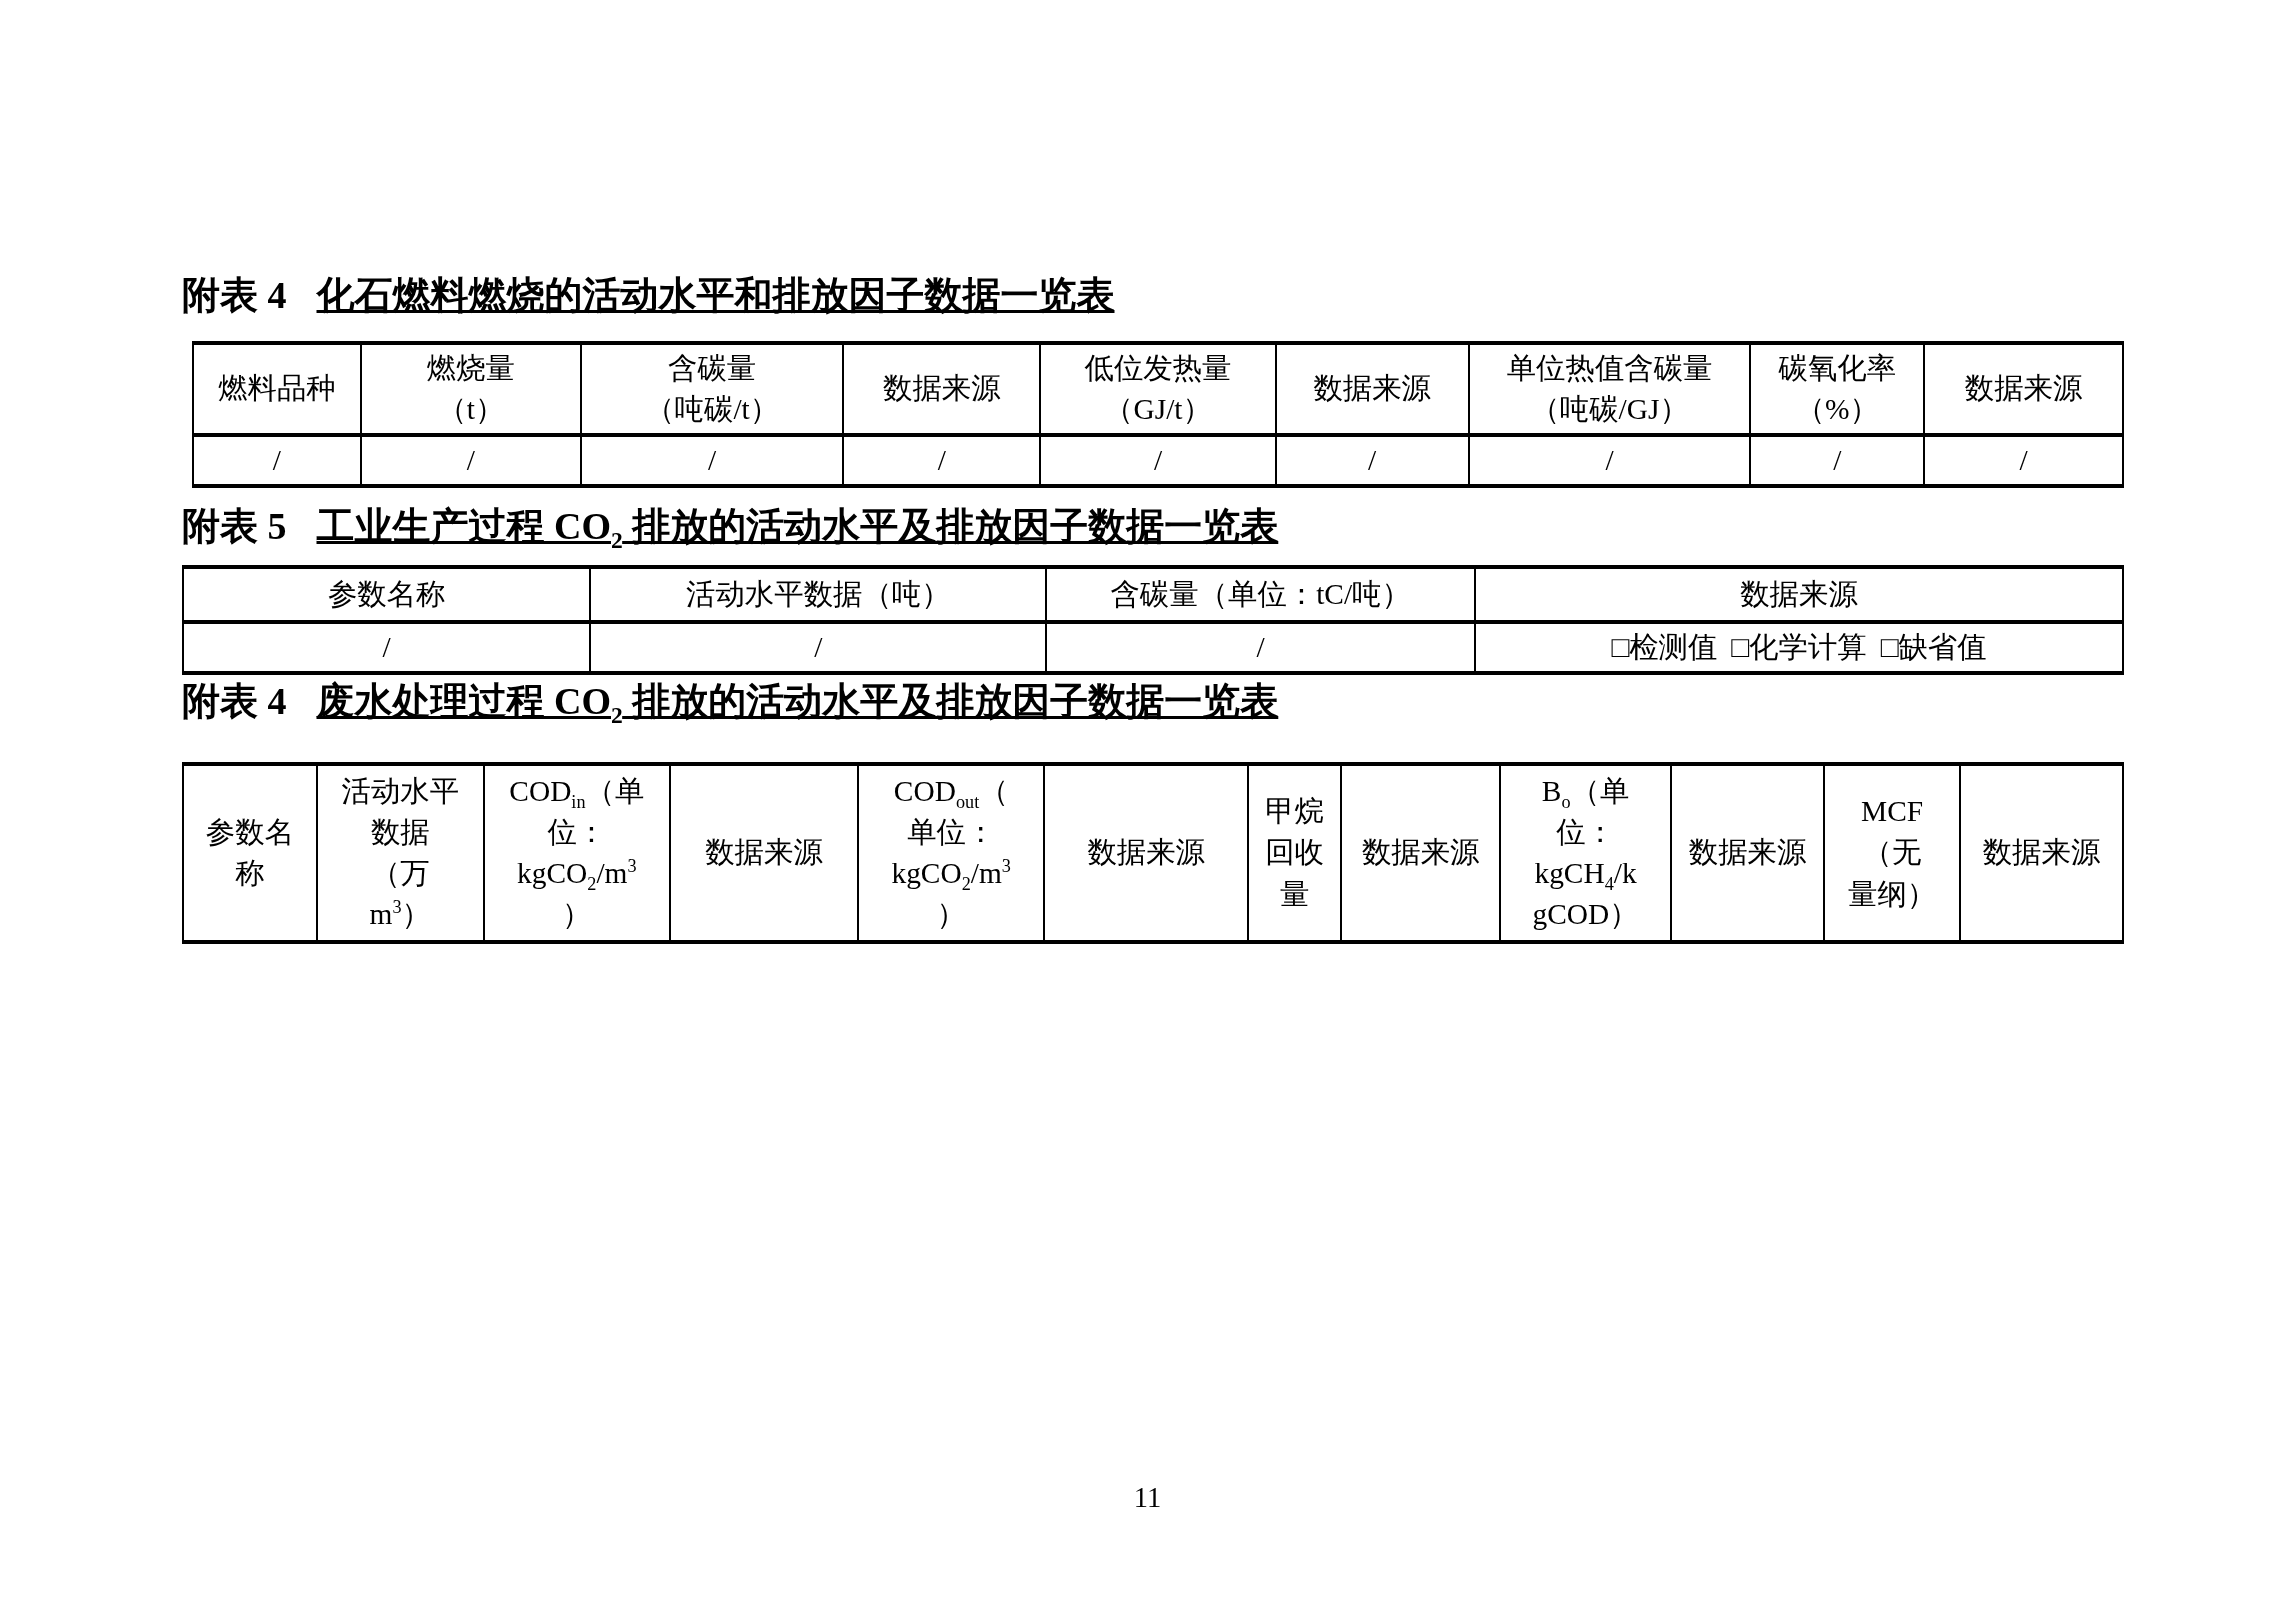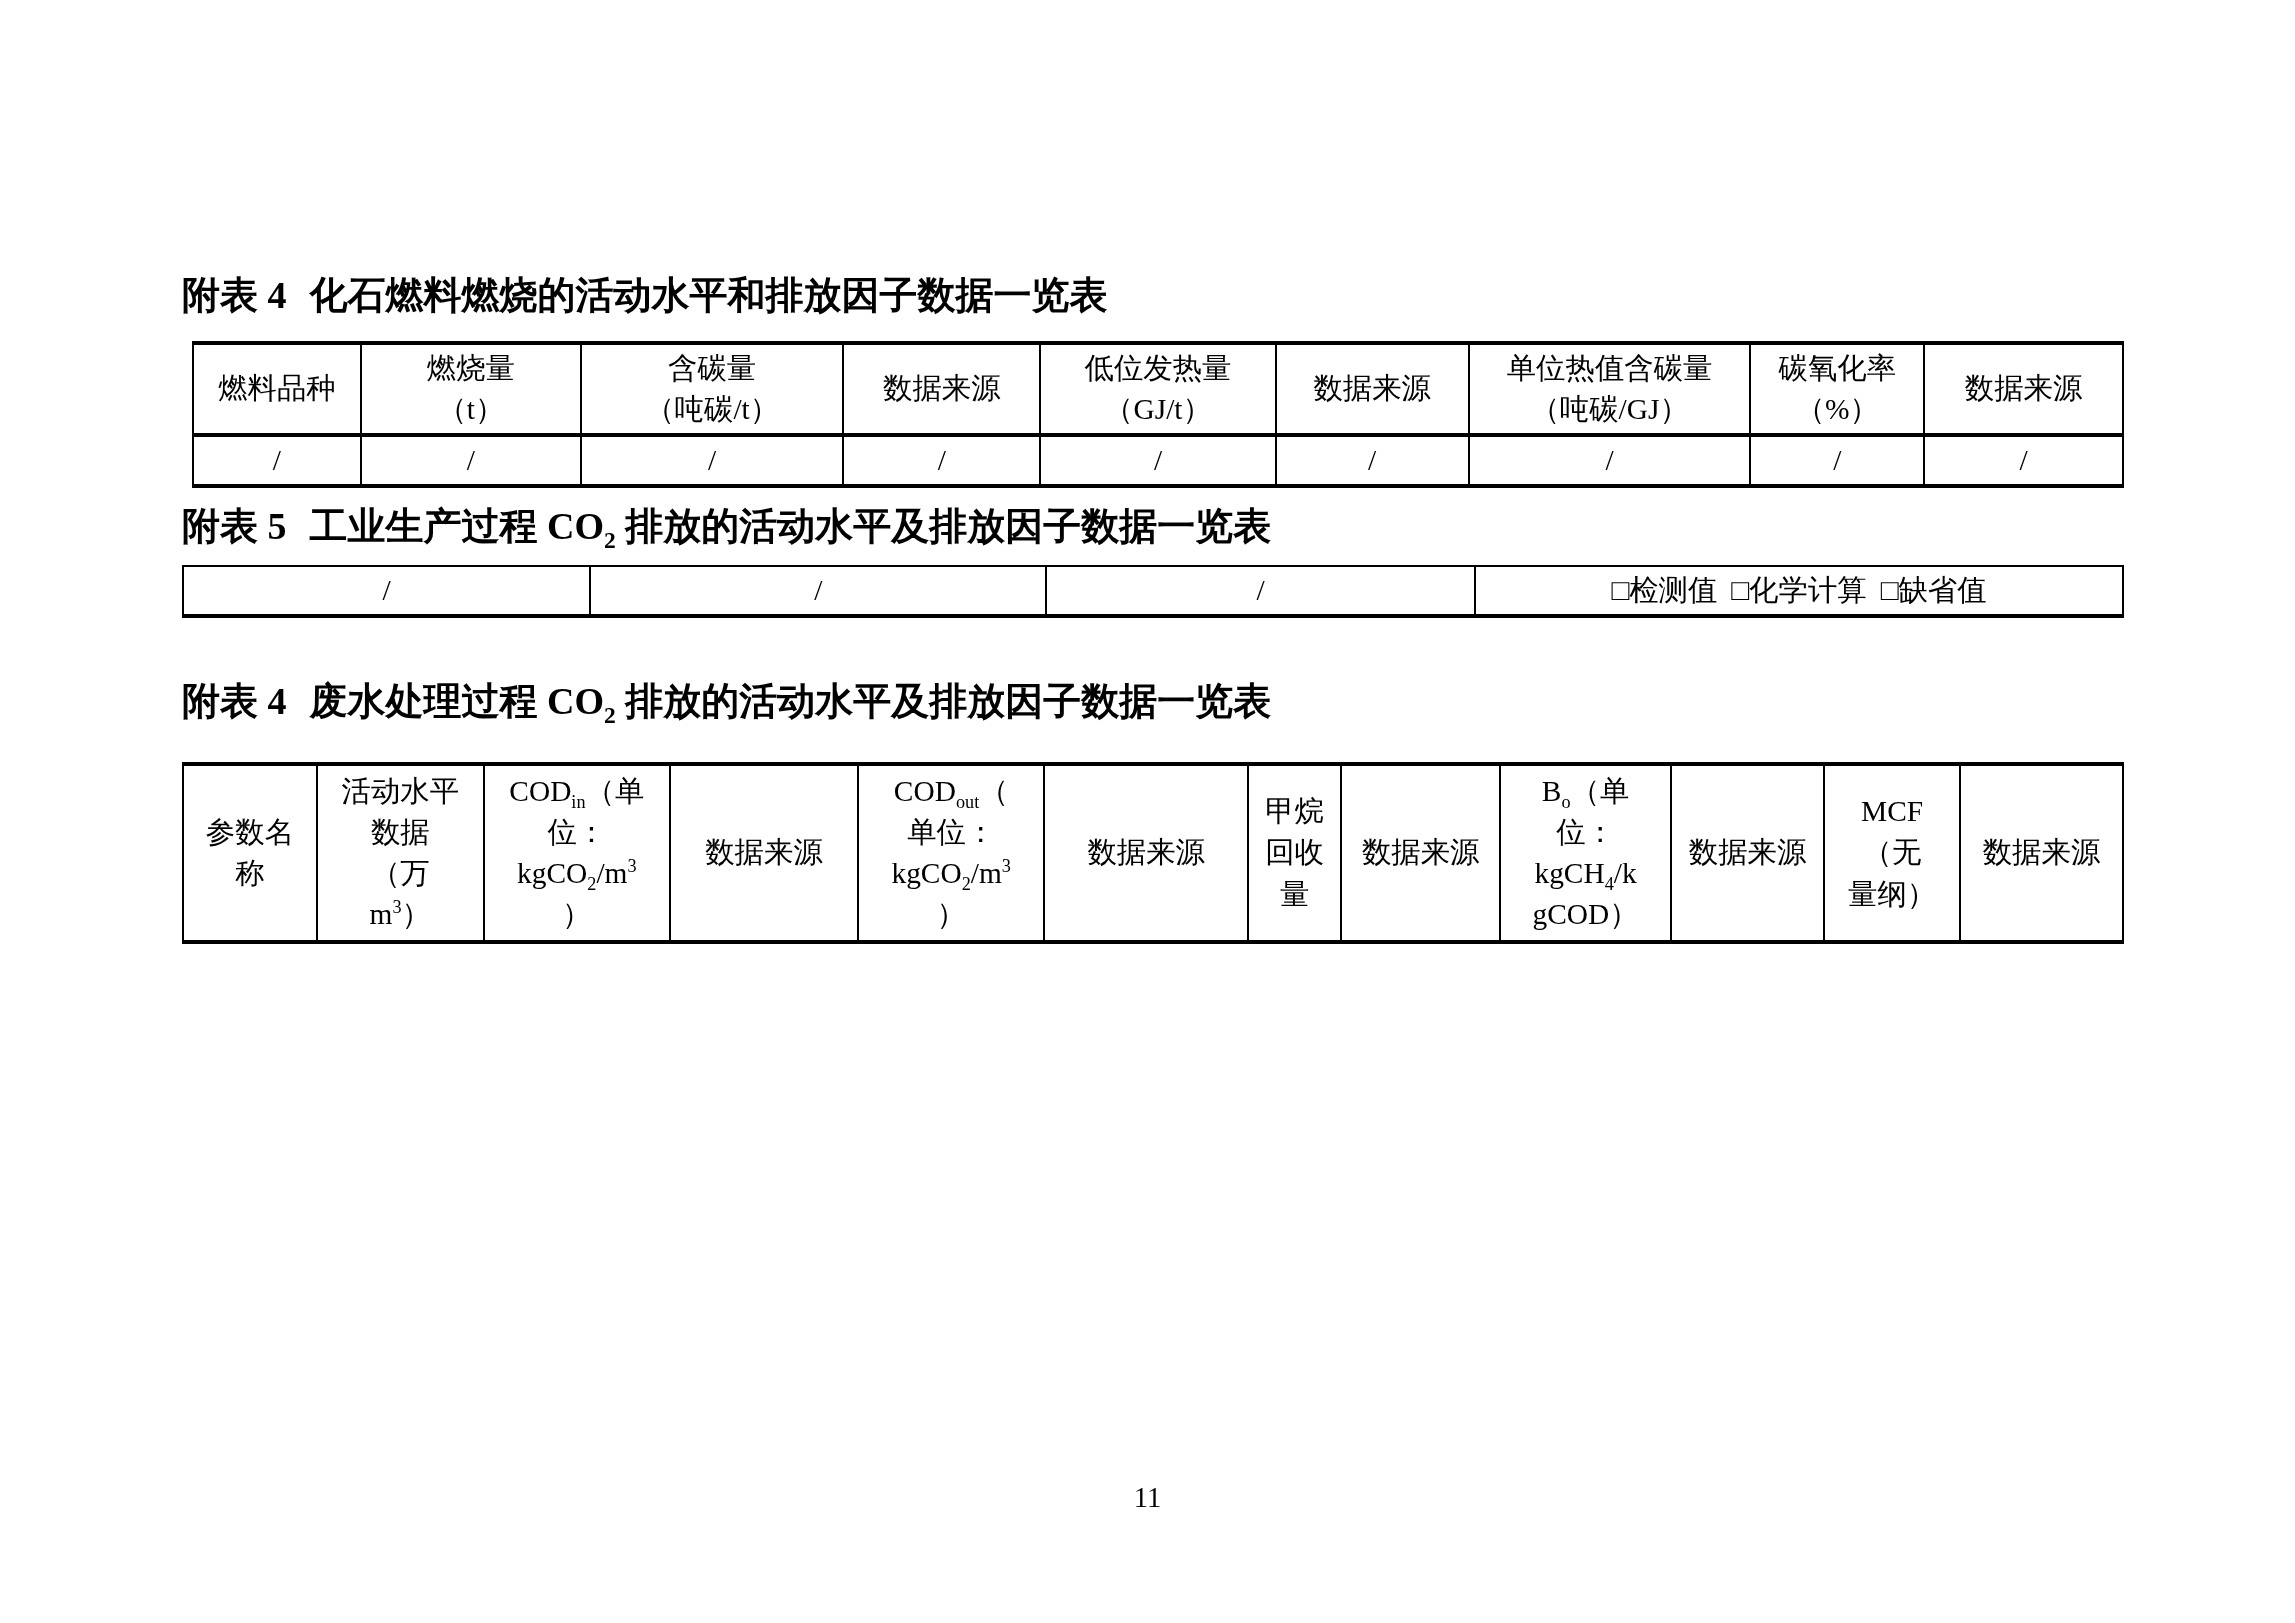--- a/index.html
+++ b/index.html
@@ -6,21 +6,21 @@
   html,body { background:#ffffff; }
   body {
     position:relative;
     width:2295px; height:1623px;
     color:#000;
     font-family:"Liberation Serif","DejaVu Serif",serif;
   }
   .block { position:absolute; left:182px; width:1942px; }
 
   .tbl-title { font-size:38px; font-weight:bold; white-space:nowrap; }
-  .tbl-title .title-text { margin-left:23px; }
+  .tbl-title .title-text { margin-left:30px;text-decoration:underline; }
 
   table.grid { width:100%; border-collapse:collapse; table-layout:fixed; }
   table.grid td {
     border:2px solid #000;
     font-size:29.4px; line-height:1.4;
     text-align:center; vertical-align:middle;
     padding:2.9px 4.9px;
     white-space:pre-line;
     overflow:hidden;
   }
@@ -106,20 +106,26 @@
 
 <div class="block" id="table-3-block">
   <table class="grid" id="table-3">
     <colgroup>
       <col style="width:21.0%">
         <col style="width:23.5%">
         <col style="width:22.1%">
         <col style="width:33.4%">
     </colgroup>
     <tbody>
+        <tr class="hrow">
+      <td>参数名称</td>
+      <td>活动水平数据（吨）</td>
+      <td>含碳量（单位：tC/吨）</td>
+      <td>数据来源</td>
+    </tr>
     <tr class="drow">
       <td>/</td>
       <td>/</td>
       <td>/</td>
       <td class="opts"><span class="opt">□检测值</span><span class="opt">□化学计算</span><span class="opt">□缺省值</span></td>
     </tr>
   </tbody>
     </table>
 </div>
 

